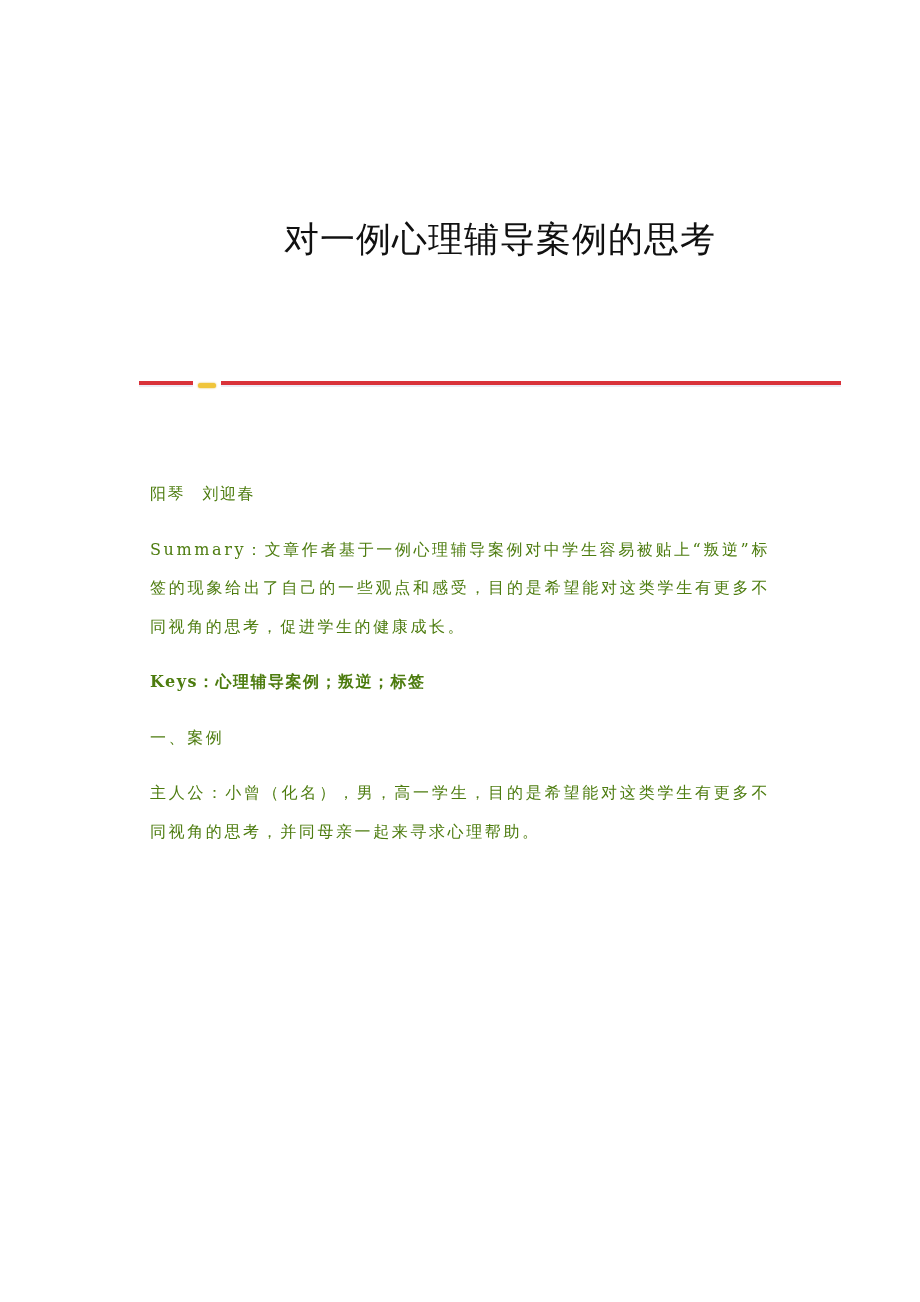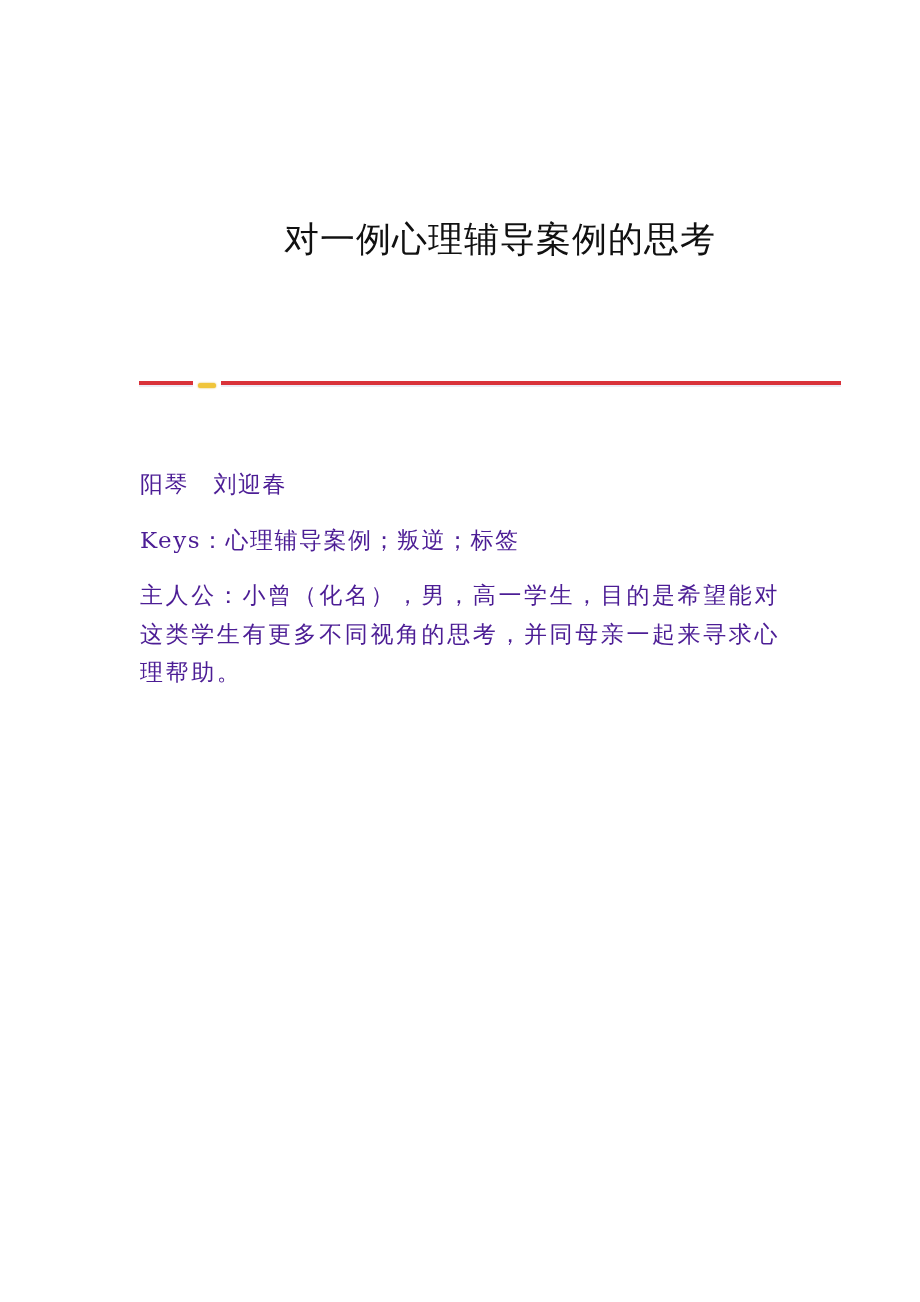--- a/index.html
+++ b/index.html
@@ -70,48 +70,50 @@
       background: #f0c53a;
       box-shadow: 0 0 2px #e0b830;
     }
     .content {
       position: absolute;
       left: 140px;
       top: 465px;
       width: 640px;
     }
     .para {
-      margin: 0;
-      font-size: 23px;
+      margin: 10px;
+      font-size: 16px;
       line-height: 38.5px;
       letter-spacing: 2.6px;
-      color: #4c1d95;
+      color: #4d7c0f;
       text-align: justify;
       text-align-last: left;
     }
     .para.authors { margin-bottom: 17px; letter-spacing: 1.5px; }
     .para.summary { margin-bottom: 17px; }
-    .para.keys { margin-bottom: 17px; letter-spacing: 1.5px; }
+    .para.keys { margin-bottom: 17px; letter-spacing: 1.5px; font-weight: bold; }
     .para.body1 { margin-bottom: 17px; }
     .para.heading { margin-bottom: 17px; }
     .para.body2 { }
   </style>
 </head>
 <body>
 
 <h1 class="title">对一例心理辅导案例的思考</h1>
 
 <div class="divider">
   <div class="seg-left"></div>
   <div class="pill"></div>
   <div class="seg-right"></div>
 </div>
 
 <div class="content">
   <p class="para authors">阳琴　刘迎春</p>
 
+  <p class="para summary"><span>Summary：</span><span>文章作者基于一例心理辅导案例对中学生容易被贴上“叛逆”标签的现象给出了自己的一些观点和感受，目的是希望能对这类学生有更多不同视角的思考，促进学生的健康成长。</span></p>
 
   <p class="para keys"><span>Keys：</span><span>心理辅导案例；叛逆；标签</span></p>
 
 
+  <p class="para heading">一、案例</p>
 
   <p class="para body2">主人公：小曾（化名），男，高一学生，目的是希望能对这类学生有更多不同视角的思考，并同母亲一起来寻求心理帮助。</p>
 </div>
 
 </body></html>

